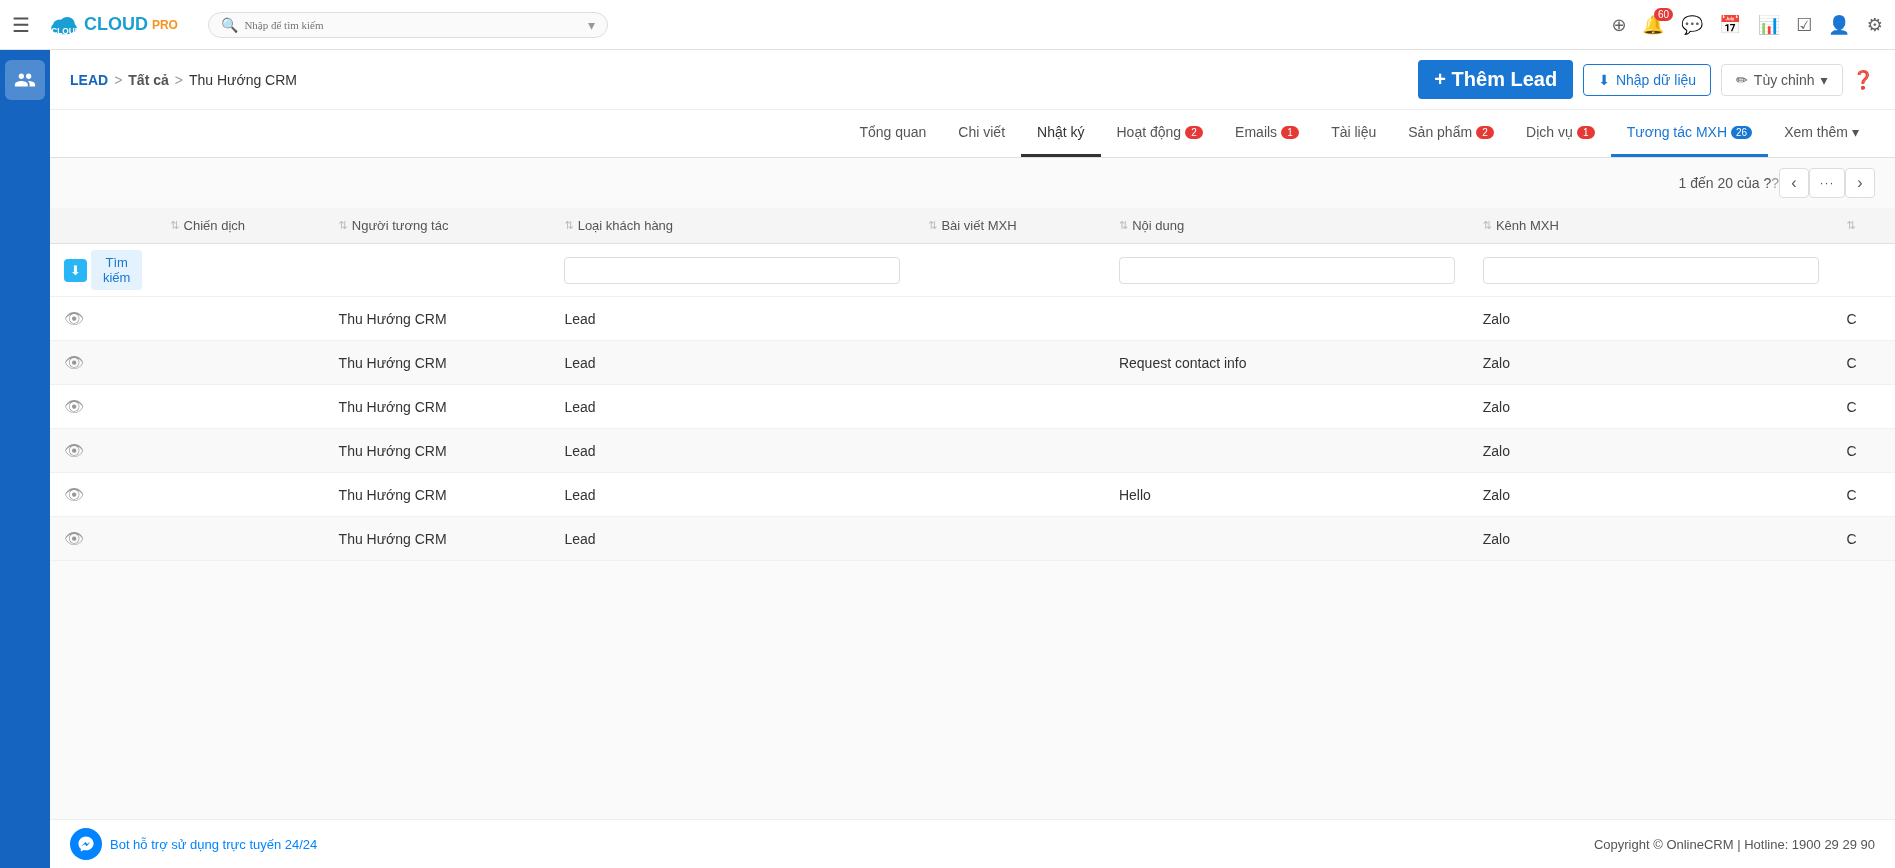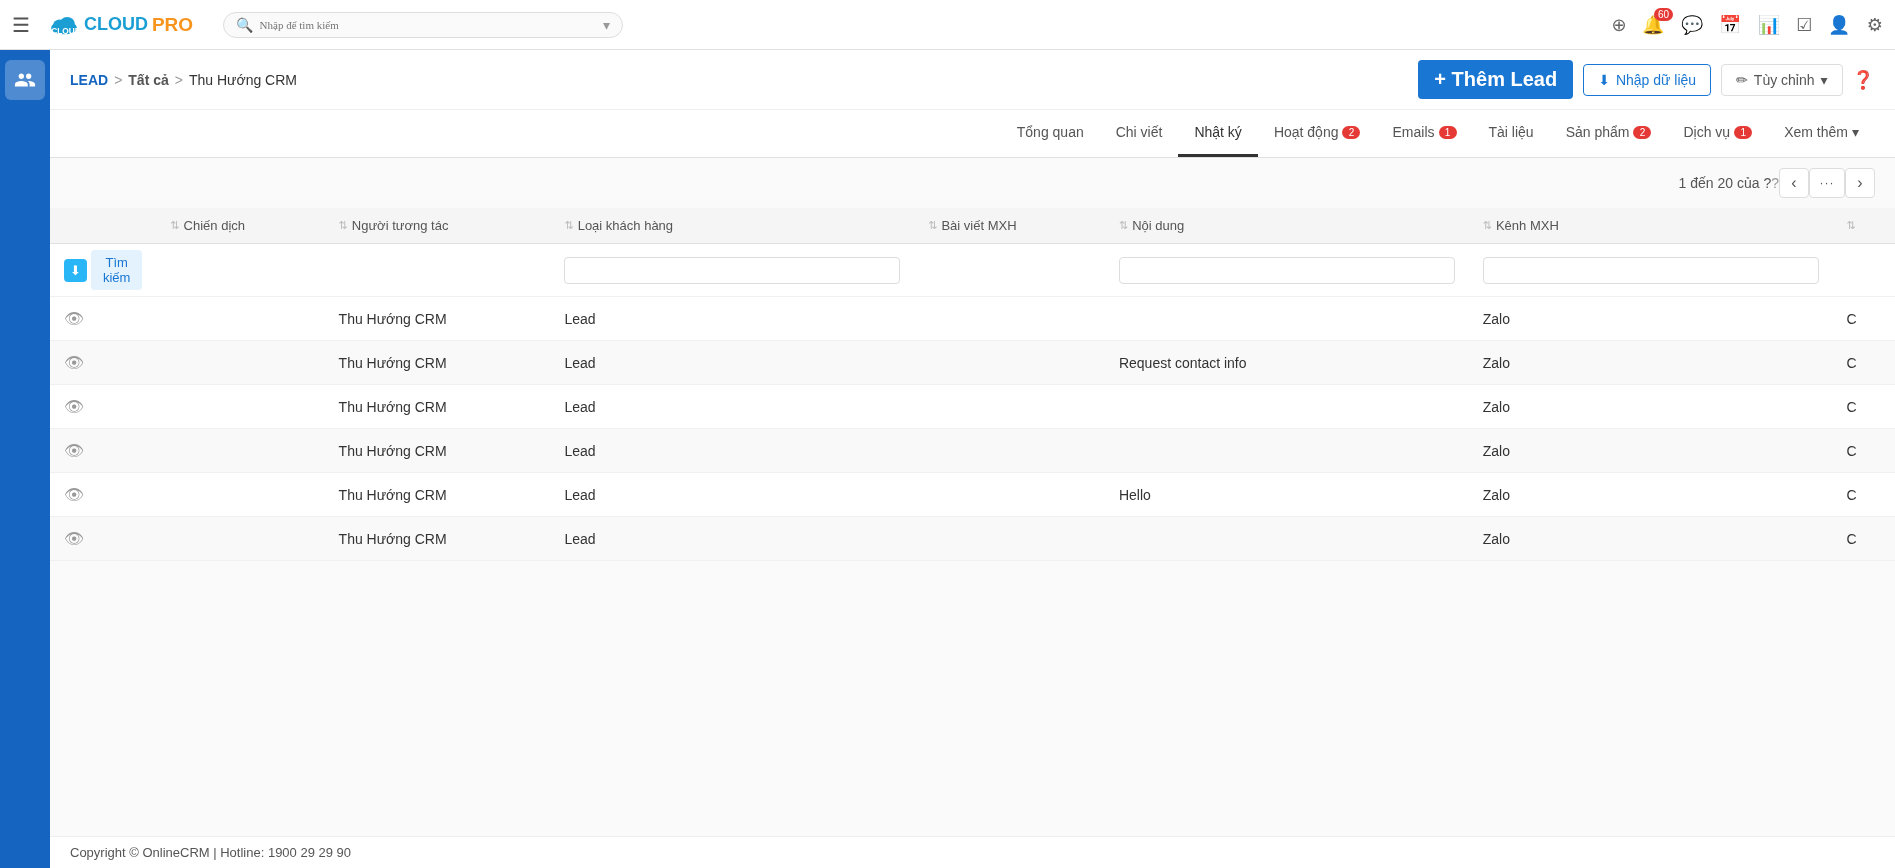--- a/index.html
+++ b/index.html
@@ -156,21 +156,21 @@
   <span class="hamburger">☰</span>
 
   <div class="logo">
     <svg class="logo-cloud-icon" viewBox="0 0 50 35" xmlns="http://www.w3.org/2000/svg">
       <ellipse cx="25" cy="22" rx="20" ry="10" fill="#1a9ed4"></ellipse>
       <ellipse cx="18" cy="18" rx="10" ry="9" fill="#1a9ed4"></ellipse>
       <ellipse cx="30" cy="16" rx="12" ry="11" fill="#1a9ed4"></ellipse>
       <text x="5" y="32" font-size="13" font-weight="bold" fill="#fff">CLOUD</text>
     </svg>
     <span style="color:#1a9ed4;font-weight:700;font-size:18px;">CLOUD</span>
-      <span style="color:#f7941d;font-weight:700;font-size:19px;">PRO</span>
+      <span style="color:#f7941d;font-weight:700;font-size:12px;">PRO</span>
   </div>
 
   <div class="search-bar">
     <span style="color:#999;">🔍</span>
     <input type="text" placeholder="Nhập để tìm kiếm" style="">
     <span style="color:#999;">▾</span>
   </div>
 
   <div class="top-nav-right">
     <span class="nav-icon">⊕</span>
@@ -244,20 +244,24 @@
         <span>Tài liệu</span>
       </div>
       <div class="tab">
         <span>Sản phẩm</span>
         <span class="tab-badge">2</span>
       </div>
       <div class="tab">
         <span>Dịch vụ</span>
         <span class="tab-badge">1</span>
       </div>
+      <div class="tab active">
+        <span>Tương tác MXH</span>
+        <span class="tab-badge-blue">26</span>
+      </div>
       <div class="tab">
         <span>Xem thêm</span>
         <span>▾</span>
       </div>
     </div>
 
     <div class="content-area">
 
       <div class="pagination-row">
         <span class="page-info">1 đến 20 của ?</span>
@@ -398,16 +402,24 @@
               <td></td>
               <td>Zalo</td>
               <td>C</td>
             </tr>
           </tbody>
         </table>
       </div>
     </div>
 
     <div class="bottom-bar">
+      <div class="chat-badge">
+        <div class="chat-icon-circle">
+          <svg width="18" height="18" viewBox="0 0 24 24" fill="white">
+            <path d="M12 2C6.48 2 2 6.21 2 11.5c0 2.76 1.2 5.24 3.11 6.97V22l3.83-2.1c1.02.28 2.1.44 3.22.44 5.52 0 10-4.21 10-9.44C22 6.21 17.52 2 12 2zm1 13l-2.5-2.67L6 15l5.22-5.56L13.5 12 18 9l-5 6z"></path>
+          </svg>
+        </div>
+        <span>Bot hỗ trợ sử dụng trực tuyến 24/24</span>
+      </div>
       <span>Copyright © OnlineCRM | Hotline: 1900 29 29 90</span>
     </div>
   </div>
 </div>
 
 </body></html>

